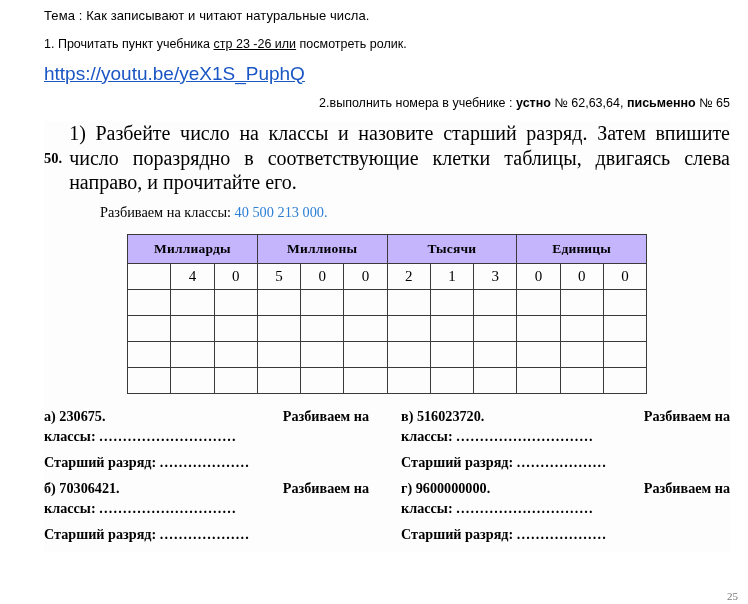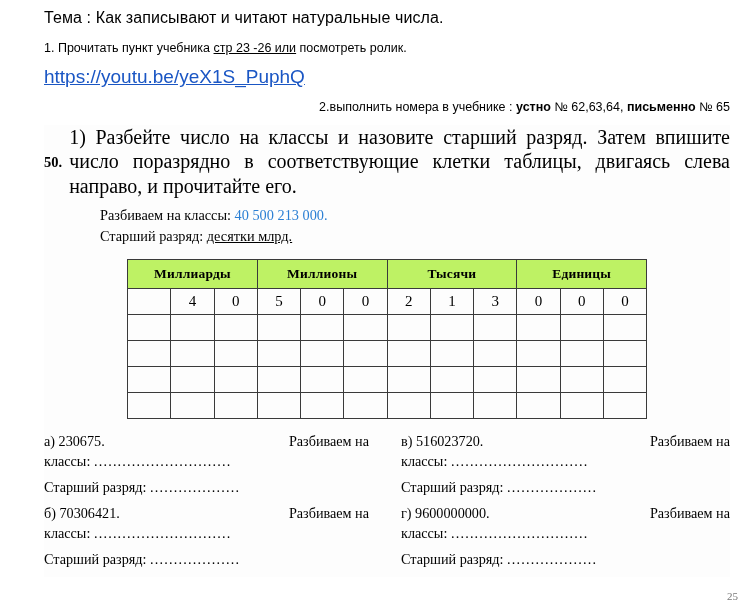--- a/index.html
+++ b/index.html
@@ -18,21 +18,21 @@
     position: relative;
     width: 748px;
     height: 604px;
     box-sizing: border-box;
     padding: 6px 0 0 0;
   }
   .top-block {
     padding: 0 18px 0 44px;
   }
   .lesson-title {
-    font-size: 16px;
+    font-size: 13px;
     line-height: 1.25;
     margin: 2px 0 12px 0;
     letter-spacing: 0.1px;
   }
   .task-line {
     font-size: 12.5px;
     line-height: 1.3;
     margin: 0 0 10px 0;
   }
   .task-line .u {
@@ -118,40 +118,41 @@
   }
   table.digits td, table.digits th {
     border: 1px solid #3a3a3a;
     height: 23px;
     text-align: center;
     vertical-align: middle;
     font-size: 14px;
     font-family: "Liberation Serif", serif;
   }
   table.digits thead th {
-    background: #bef264;
+    background: #c4b5fd;
     font-weight: bold;
     font-size: 13.5px;
     height: 26px;
     letter-spacing: 0.2px;
   }
   table.digits tbody td {
     font-size: 15px;
   }
 
   
   .sub-grid {
     display: flex;
     margin: 14px 0 0 0;
     font-size: 14.2px;
     font-family: "Liberation Serif", serif;
   }
   .sub-col {
     width: 50%;
     box-sizing: border-box;
+    font-weight: bold;
   }
   .sub-col.left {
     padding-right: 18px;
   }
   .sub-col.right {
     padding-left: 14px;
   }
   .sub-item {
     margin-bottom: 2px;
   }
@@ -219,24 +220,20 @@
         <span>1)</span>
         <span>Разбейте число на классы и назовите старший разряд. Затем впишите число поразрядно в соответствующие клетки таблицы, двигаясь слева направо, и прочитайте его.</span>
       </div>
     </div>
 
     <div class="sample-block">
       <div class="indent1">
         <span>Разбиваем на классы:</span>
         <span class="blue">40 500 213 000.</span>
       </div>
-      <div class="indent1">
-        <span>Старший разряд:</span>
-        <span class="ul">десятки млрд.</span>
-      </div>
     </div>
 
     <table class="digits">
       <thead>
         <tr>
           <th colspan="3">Миллиарды</th>
           <th colspan="3">Миллионы</th>
           <th colspan="3">Тысячи</th>
           <th colspan="3">Единицы</th>
         </tr>

